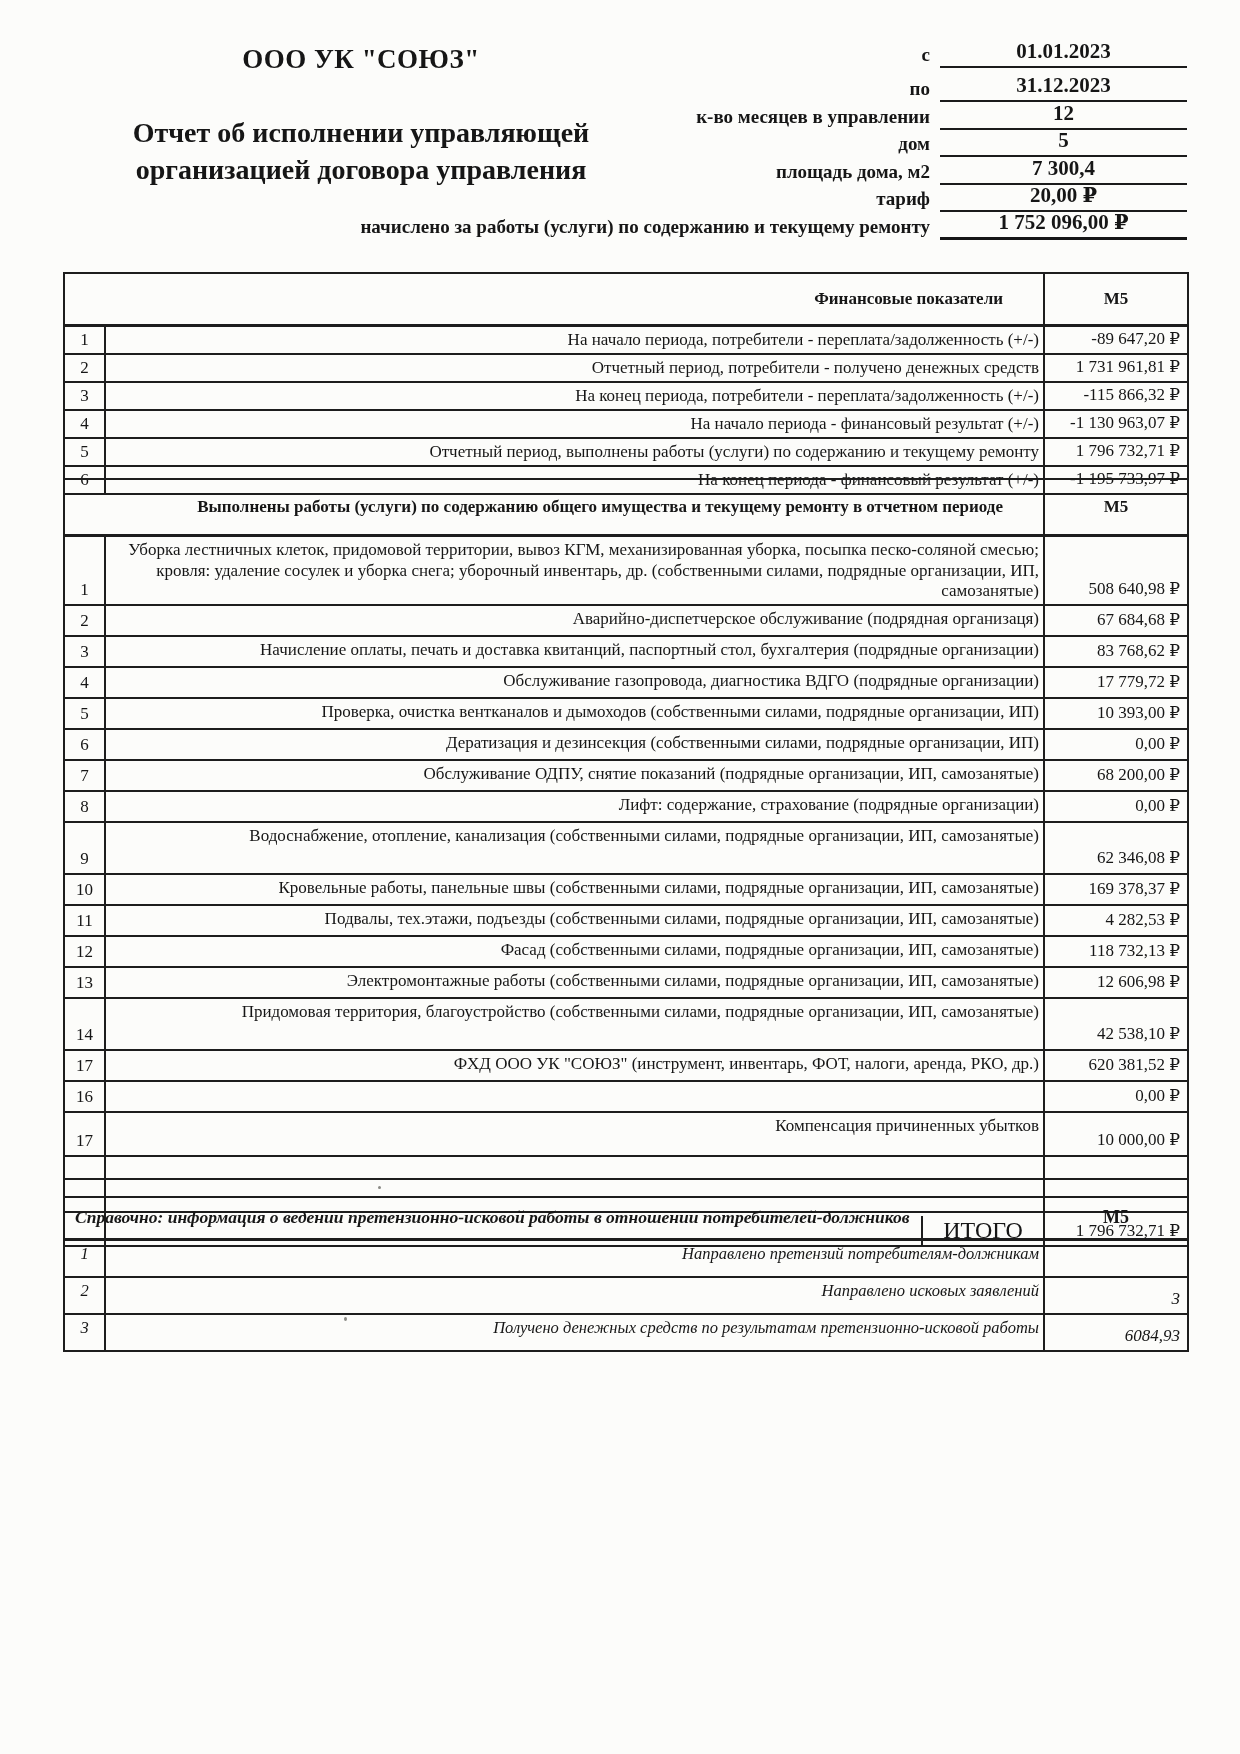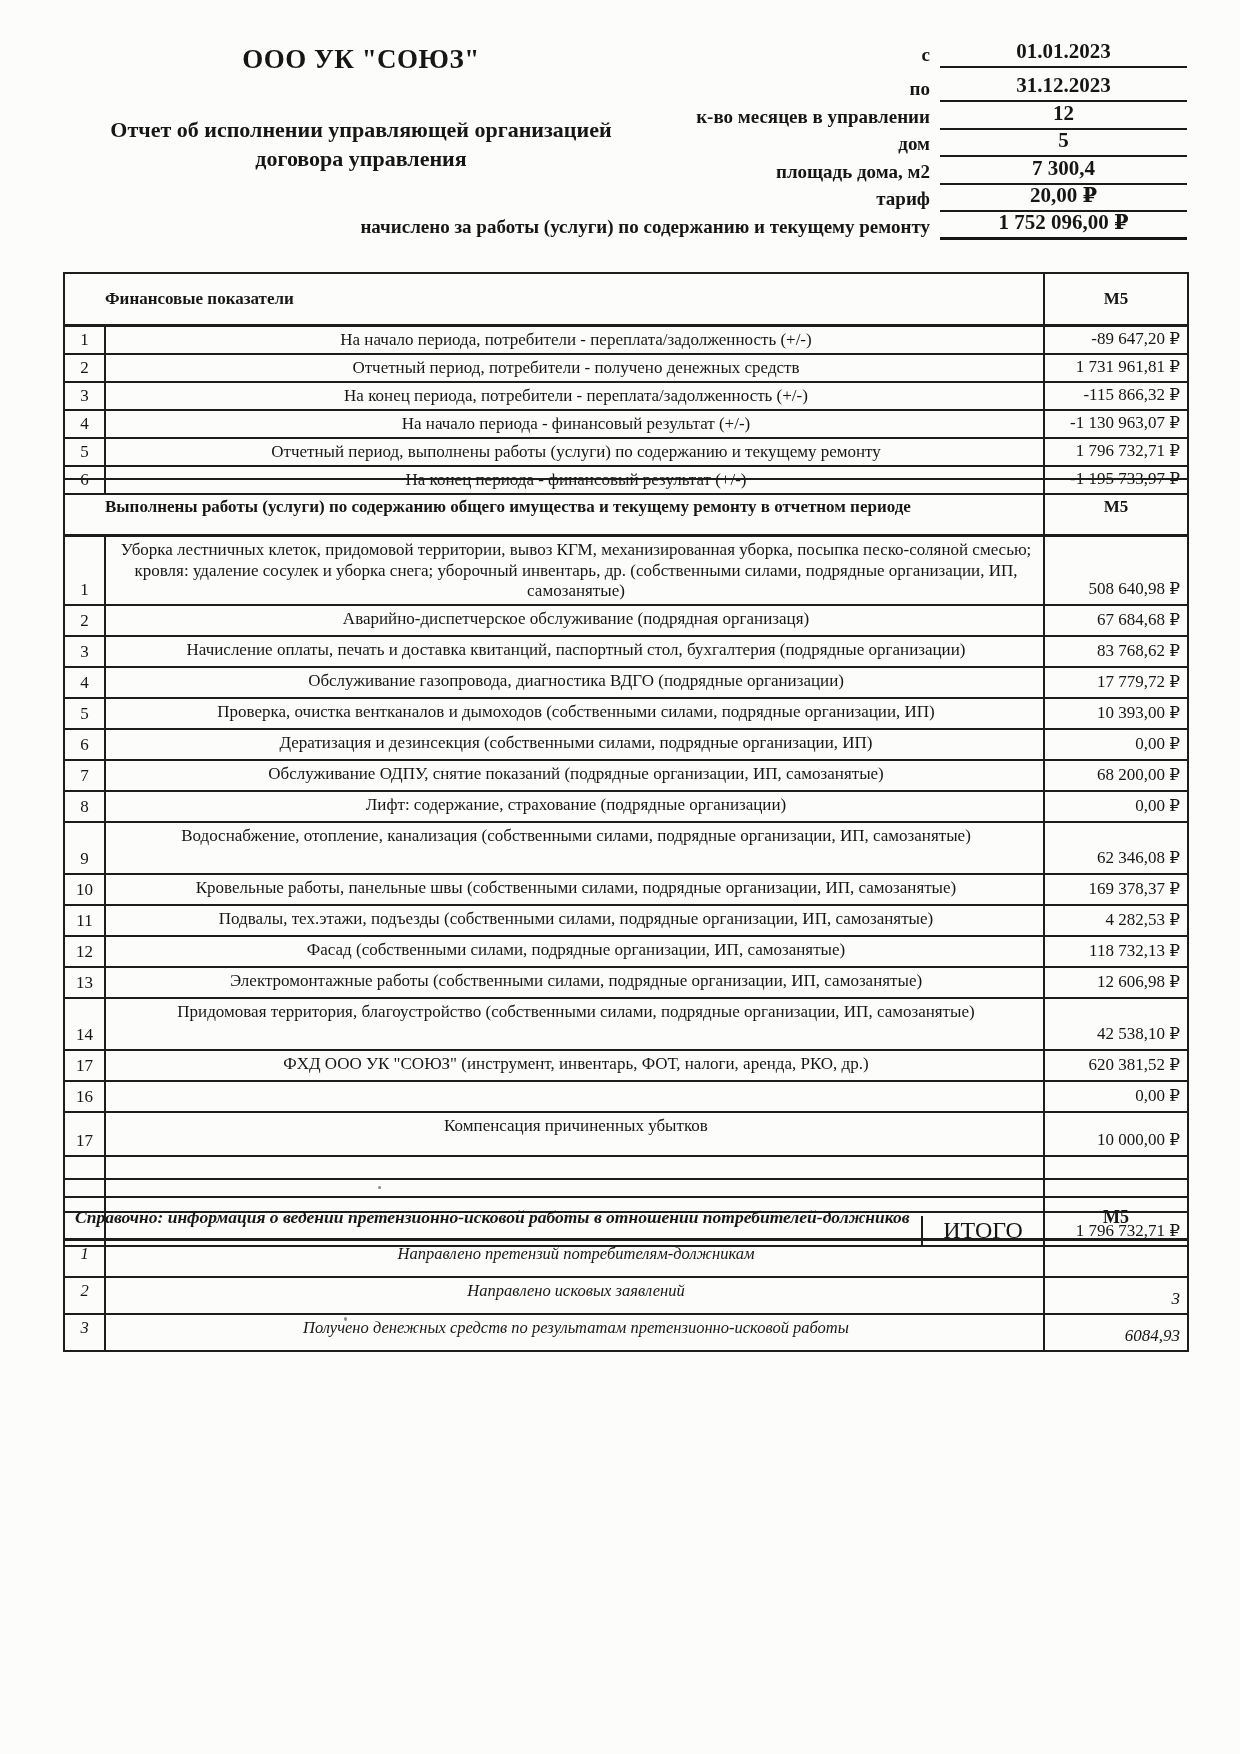--- a/index.html
+++ b/index.html
@@ -15,21 +15,21 @@
     background:#fcfcfa;overflow:hidden;
   }
 
   
   .title-block{
     position:absolute;top:44px;left:65px;width:592px;
     text-align:center;
   }
   .org-title{font-size:27px;font-weight:bold;letter-spacing:.5px;}
   .report-title{
-    margin-top:40px;font-size:22px;font-weight:bold;line-height:1.32;
+    margin-top:40px;font-size:28px;font-weight:bold;line-height:1.32;
   }
 
   .header-fields{
     position:absolute;top:40px;left:65px;width:1122px;
   }
   .hf-row{
     display:flex;justify-content:flex-end;align-items:flex-end;
     height:27.5px;
   }
   .hf-row.first{margin-bottom:7px;}
@@ -54,27 +54,27 @@
   table.doc col.w-label{width:939px;}
   table.doc col.w-value{width:144px;}
   table.doc th,table.doc td{
     border:2px solid #1d1d1d;
     font-size:17px;line-height:1.22;
     overflow:hidden;
   }
   table.doc th{border-bottom-width:3px;}
 
   th.t-title{
-    font-size:19px;font-weight:bold;text-align:left;
+    font-size:19px;font-weight:bold;text-align:right;
     padding:0 40px;
   }
   th.t-col{font-size:19px;font-weight:bold;text-align:center;}
 
   td.c-num{text-align:center;padding:1px 2px;}
-  td.c-label{text-align:center;padding:2px 4px 2px 7px;}
+  td.c-label{text-align:right;padding:2px 4px 2px 7px;}
   td.c-value{
     text-align:right;padding:2px 7px 3px 2px;
     font-size:16.5px;white-space:nowrap;
   }
 
   
   #fin-table{top:272px;}
   #fin-table th{height:48px;}
   #fin-table td{height:21px;vertical-align:middle;}
 

